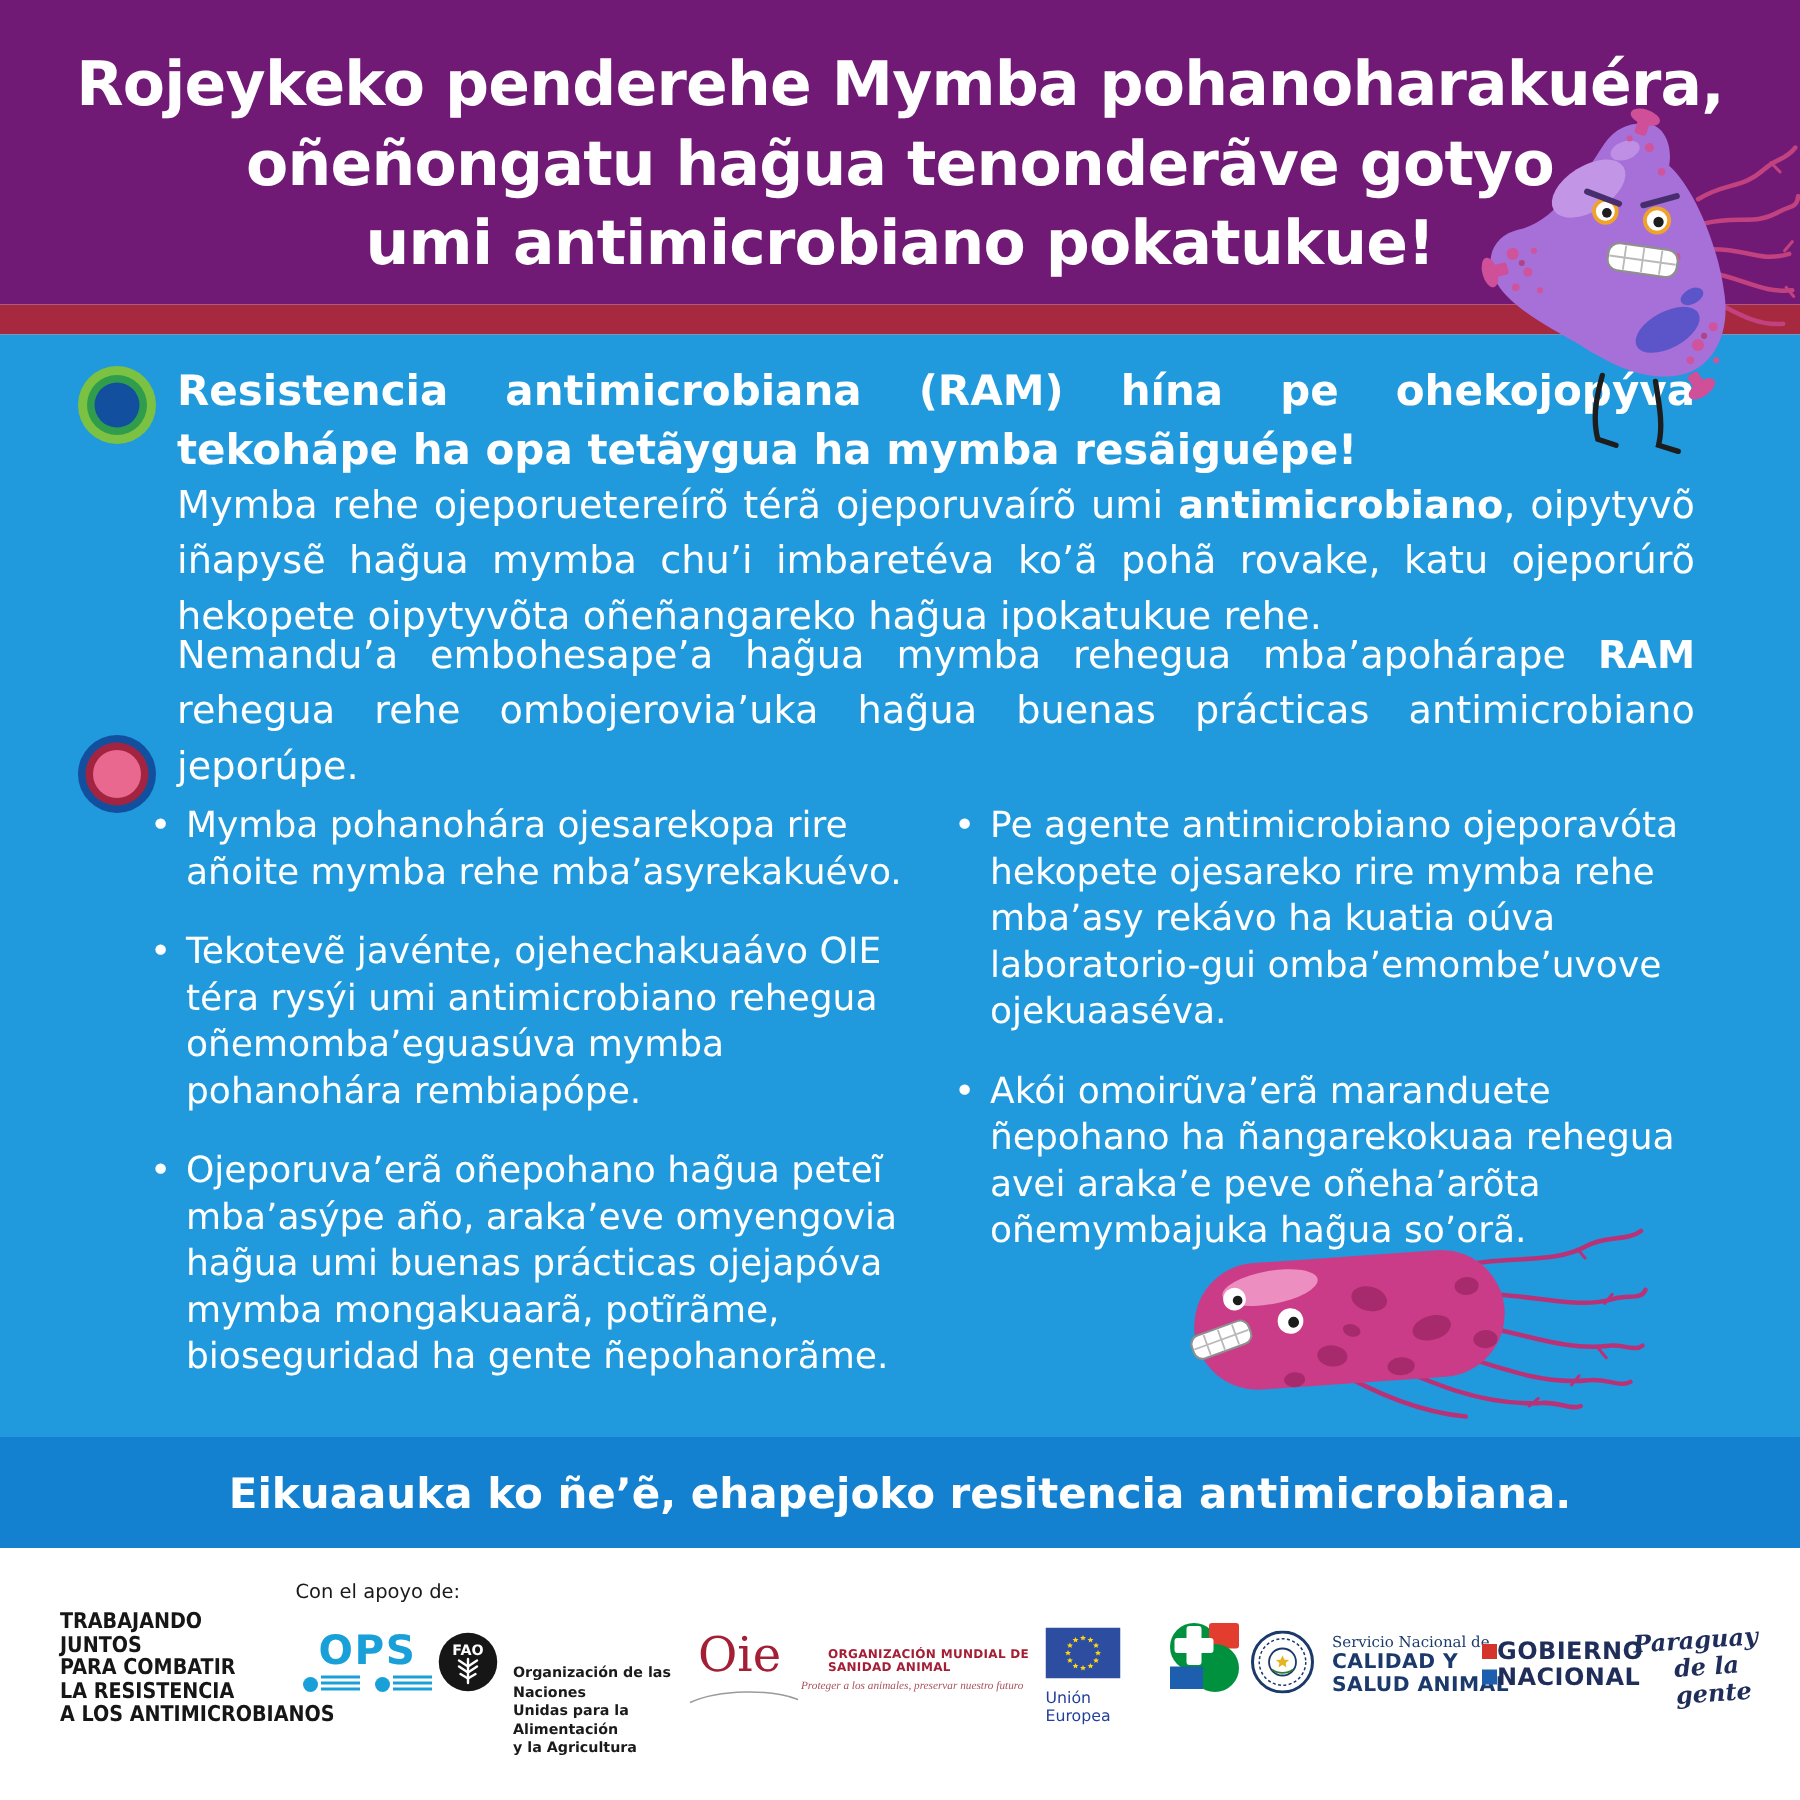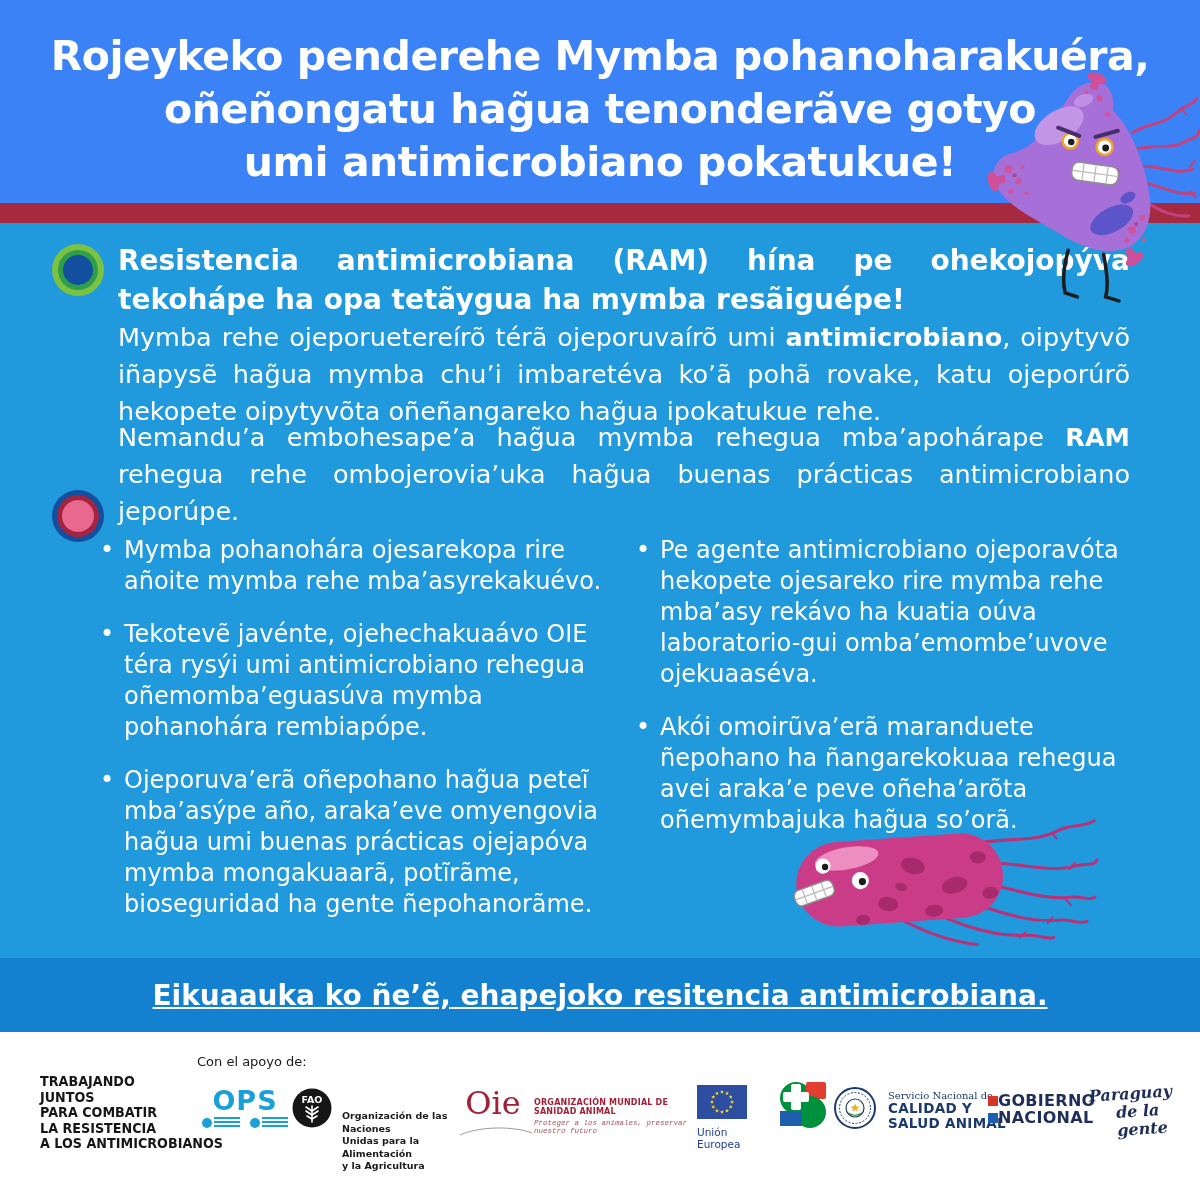--- a/index.html
+++ b/index.html
@@ -2,21 +2,21 @@
 <html><head>
 <meta charset="utf-8">
 <style>
   * { margin:0; padding:0; box-sizing:border-box; }
   html,body { width:1200px; height:1200px; }
   body { font-family:"DejaVu Sans","Liberation Sans",sans-serif; position:relative; overflow:hidden; background:#ffffff; }
 
   .abs { position:absolute; }
 
   
-  .header   { top:0; left:0; width:1200px; height:203px; background:#3b82f6; }
+  .header   { top:0; left:0; width:1200px; height:203px; background:#701a75; }
   .redbar   { top:203px; left:0; width:1200px; height:20px; background:#a62940; }
   .main     { top:223px; left:0; width:1200px; height:735px; background:#2199dd; }
   .slogan   { top:958px; left:0; width:1200px; height:74px; background:#1480d0; display:flex; align-items:center; justify-content:center; }
   .footer   { top:1032px; left:0; width:1200px; height:168px; background:#ffffff; }
 
   
   .title { width:100%; padding-top:30px; text-align:center; color:#fff; font-weight:bold; font-size:41px; line-height:53px; letter-spacing:-0.5px; }
 
   
   .ring { border-radius:50%; display:flex; align-items:center; justify-content:center; }
@@ -32,41 +32,41 @@
   .para { left:118px; top:96px; width:1012px; color:#fff; font-size:25.5px; line-height:37px; text-align:justify; }
   .para2 { top:196px; }
   .h2 { left:118px; top:274px; width:1012px; color:#fff; font-weight:bold; font-size:31px; }
 
   .col { top:312px; width:516px; color:#fff; font-size:24px; line-height:31px; }
   .col-left { left:100px; }
   .col-right { left:636px; }
   .bullet { position:relative; padding-left:24px; margin-bottom:22px; }
   .bullet::before { content:"•"; position:absolute; left:0; top:0; }
 
-  .slogan-text { color:#fff; font-weight:bold; font-size:28px; letter-spacing:0;text-decoration:underline; }
+  .slogan-text { color:#fff; font-weight:bold; font-size:28px; letter-spacing:0; }
 
   
   .campaign { left:40px; top:42px; color:#161616; font-weight:bold; font-size:14.5px; line-height:15.5px; transform:scaleX(.88); transform-origin:left top; letter-spacing:0; }
   .support  { left:197px; top:22px; color:#1a1a1a; font-size:13px; }
 
   .ops { left:202px; top:55px; width:86px; text-align:center; }
   .ops-word { color:#1aa0d8; font-weight:bold; font-size:27px; line-height:27px; letter-spacing:1px; }
   .ops-subs { display:flex; justify-content:space-between; margin-top:3px; }
   .ops-sub { display:flex; align-items:center; gap:2px; }
   .ops-dot { width:10px; height:10px; border-radius:50%; background:#1aa0d8; }
   .ops-bars div { width:26px; height:2.4px; background:#1aa0d8; margin-bottom:1.4px; }
 
   .fao { left:292px; top:56px; }
   .fao-text { left:342px; top:60px; width:118px; color:#1a1a1a; font-weight:bold; font-size:9.5px; line-height:12.5px;margin-top:18px; }
 
   .oie { left:458px; top:52px; width:70px; text-align:center; }
   .oie-word { font-family:"DejaVu Serif","Liberation Serif",serif; color:#a41e35; font-size:32px; line-height:38px; }
   .oie-text { left:534px; top:66px; width:170px; }
-  .oie-title { color:#a41e35; font-weight:bold; font-size:8px; letter-spacing:.2px; }
-  .oie-tag { color:#a8525e; font-size:7.5px; font-style:italic; margin-top:3px; font-family:Liberation Mono, monospace; }
+  .oie-title { color:#a41e35; font-weight:bold; font-size:8px; letter-spacing:.2px;margin-left:18px; }
+  .oie-tag { color:#a8525e; font-size:7.5px; font-style:italic; margin-top:3px; font-family:Liberation Serif, serif; }
 
   .eu { left:697px; top:53px; width:62px; text-align:left; }
   .eu-label { color:#23409a; font-size:10.5px; margin-top:3px; }
 
   .senacsa-mark { left:780px; top:50px; }
   .seal { left:834px; top:55px; }
   .senacsa-text { left:888px; top:58px; color:#1b3a6b; }
   .sn-small { font-family:"DejaVu Serif","Liberation Serif",serif; font-size:10px; }
   .sn-big { font-weight:bold; font-size:13.5px; line-height:15px; letter-spacing:.3px; }
 

